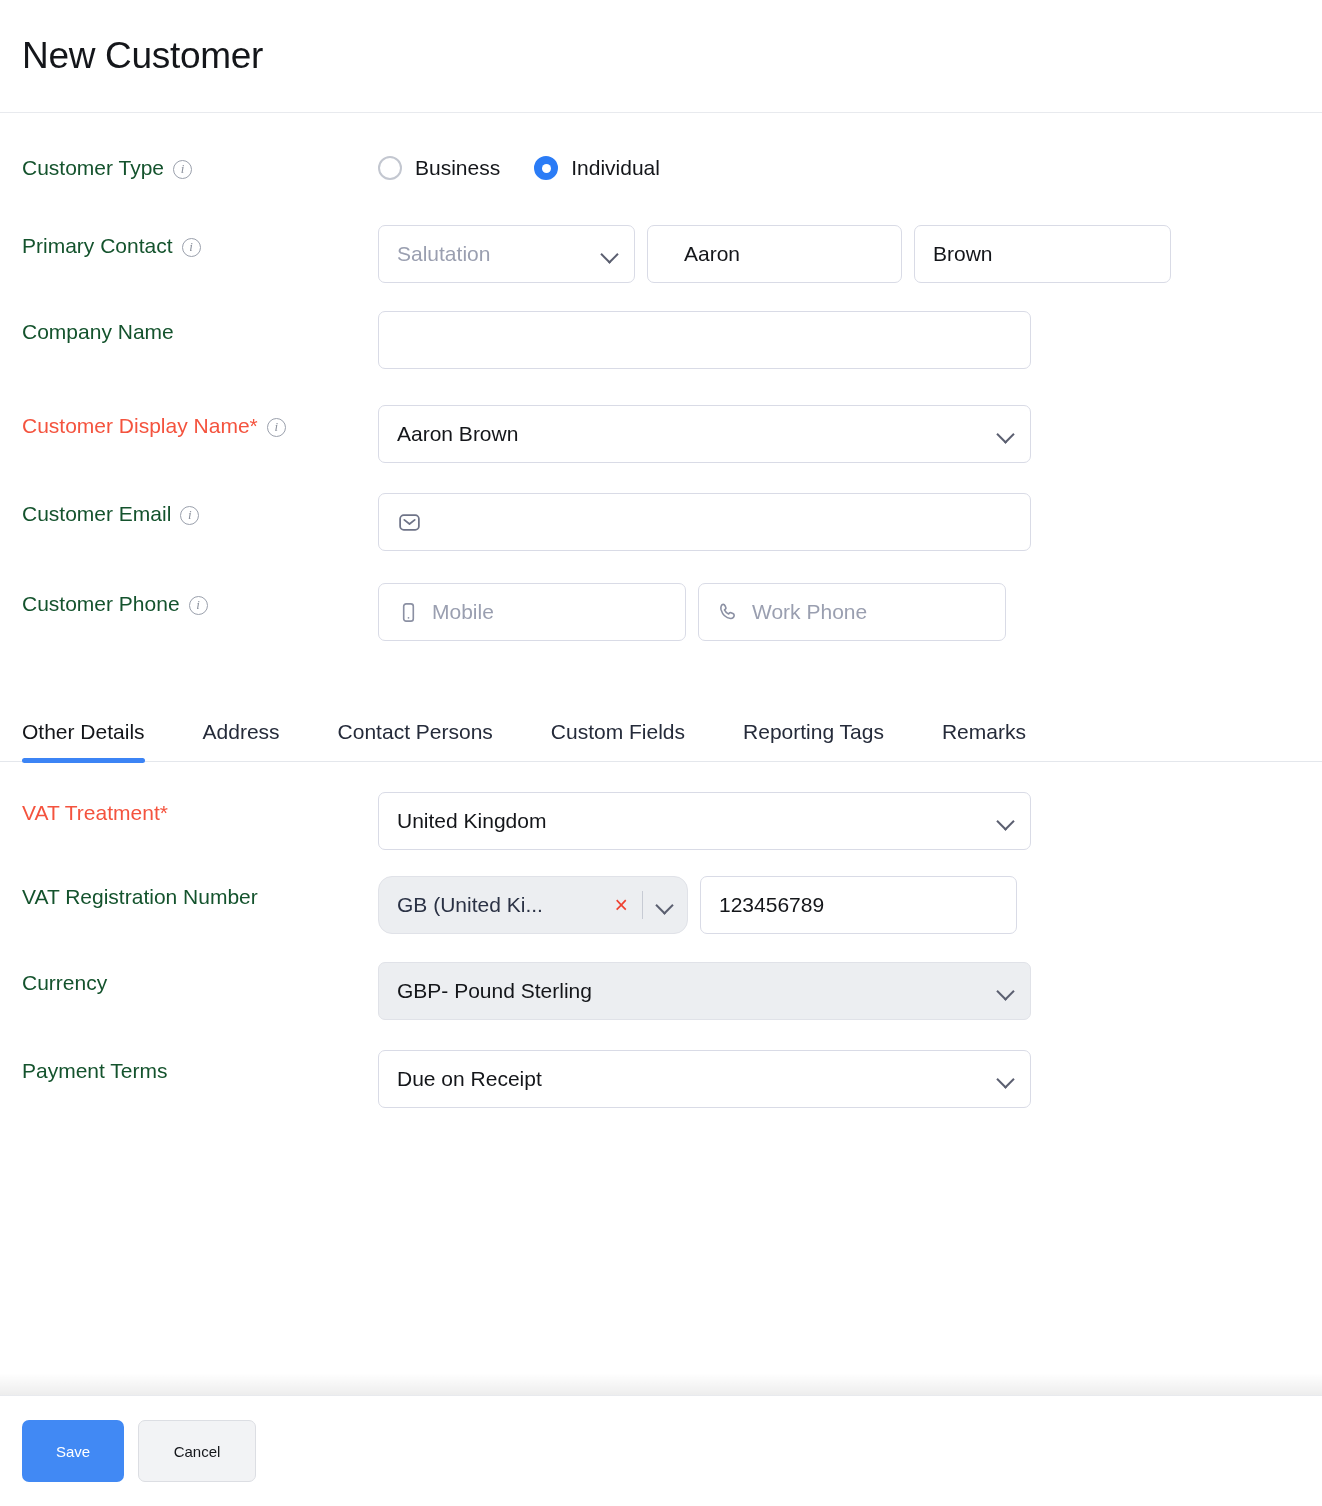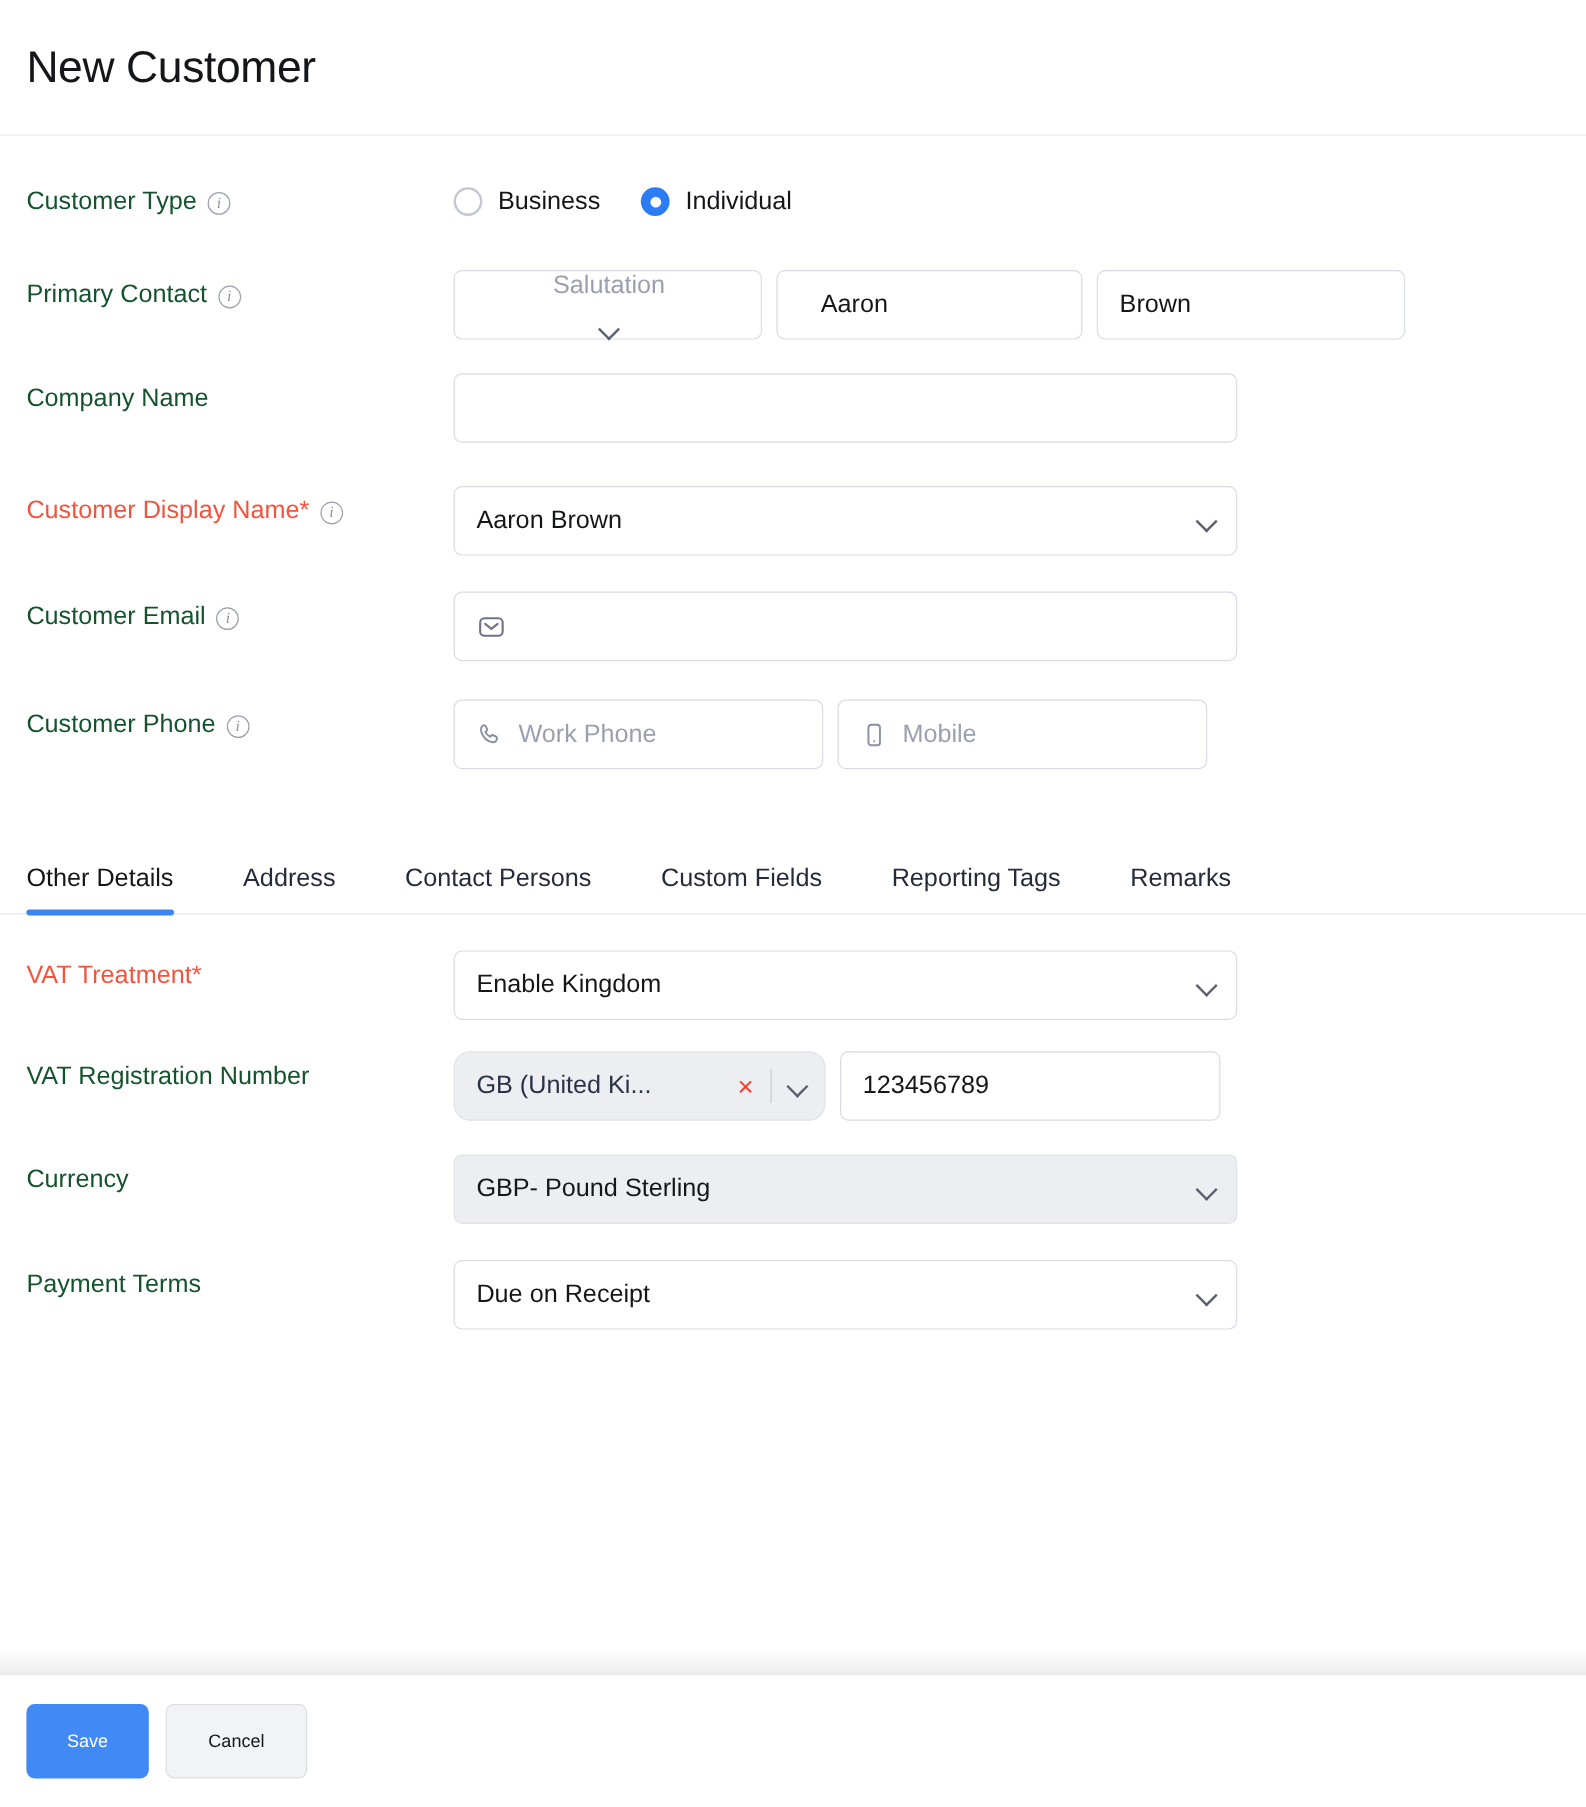--- a/index.html
+++ b/index.html
@@ -103,21 +103,21 @@
   .chev::before {
     content: "";
     position: absolute;
     left: 1px; top: 2px;
     width: 11px; height: 11px;
     border-right: 2.6px solid #5b5f70;
     border-bottom: 2.6px solid #5b5f70;
     transform: rotate(45deg);
   }
 
-  .w-salutation { width: 257px; flex-direction: column; }
+  .w-salutation { width: 257px; }
   .w-first { width: 255px; padding-left: 36px; }
   .w-last { width: 257px; }
   .w-full { width: 653px; }
   .w-phone { width: 308px; }
   .w-vatnum { width: 317px; }
 
   .lead-icon { margin-right: 12px; display: inline-flex; flex: 0 0 auto; }
 
   
   .radio-group { display: flex; align-items: center; gap: 0; height: 42px; }
@@ -332,34 +332,34 @@
     <div class="gap-e"></div>
 
     <div class="row">
       <div class="label">
         <span class="label-text">Customer Phone</span>
         <span class="info-icon"></span>
       </div>
       <div class="fields">
         <div class="inp ph w-phone">
           <span class="lead-icon">
-            <svg width="23" height="23" viewBox="0 0 24 24" fill="none" stroke="#8b90a3" stroke-width="1.7" stroke-linecap="round" stroke-linejoin="round">
-              <path d="M6.5 3.5c1 0 1.4.4 1.8 1.3l.9 2c.3.7.2 1.2-.4 1.7l-1 .8c.9 1.9 2.4 3.4 4.3 4.3l.8-1c.5-.6 1-.7 1.7-.4l2 .9c.9.4 1.3.8 1.3 1.8 0 2-1.7 3.6-3.7 3.4C8.6 17.7 5.8 14.4 4.2 9 3.6 6.2 4.6 3.5 6.5 3.5z"></path>
-            </svg>
-          </span>
-          <span>Work Phone</span>
-        </div>
-        <div class="inp ph w-phone">
-          <span class="lead-icon">
             <svg width="23" height="23" viewBox="0 0 24 24" fill="none" stroke="#8b90a3" stroke-width="1.7">
               <rect x="7" y="3" width="10" height="18" rx="2.5"></rect>
               <circle cx="12" cy="17.5" r="0.9" fill="#8b90a3" stroke="none"></circle>
             </svg>
           </span>
           <span>Mobile</span>
+        </div>
+        <div class="inp ph w-phone">
+          <span class="lead-icon">
+            <svg width="23" height="23" viewBox="0 0 24 24" fill="none" stroke="#8b90a3" stroke-width="1.7" stroke-linecap="round" stroke-linejoin="round">
+              <path d="M6.5 3.5c1 0 1.4.4 1.8 1.3l.9 2c.3.7.2 1.2-.4 1.7l-1 .8c.9 1.9 2.4 3.4 4.3 4.3l.8-1c.5-.6 1-.7 1.7-.4l2 .9c.9.4 1.3.8 1.3 1.8 0 2-1.7 3.6-3.7 3.4C8.6 17.7 5.8 14.4 4.2 9 3.6 6.2 4.6 3.5 6.5 3.5z"></path>
+            </svg>
+          </span>
+          <span>Work Phone</span>
         </div>
       </div>
     </div>
 
     <div class="tabs">
       <div class="tab active">Other Details</div>
       <div class="tab">Address</div>
       <div class="tab">Contact Persons</div>
       <div class="tab">Custom Fields</div>
       <div class="tab">Reporting Tags</div>
@@ -367,21 +367,21 @@
     </div>
 
     <div class="gap-f"></div>
 
     <div class="row">
       <div class="label req">
         <span class="label-text">VAT Treatment*</span>
       </div>
       <div class="fields">
         <div class="inp sel w-full">
-          <span class="val">Enable Kingdom</span>
+          <span class="val">United Kingdom</span>
           <span class="chev"></span>
         </div>
       </div>
     </div>
 
     <div class="gap-g"></div>
 
     <div class="row">
       <div class="label">
         <span class="label-text">VAT Registration Number</span>

